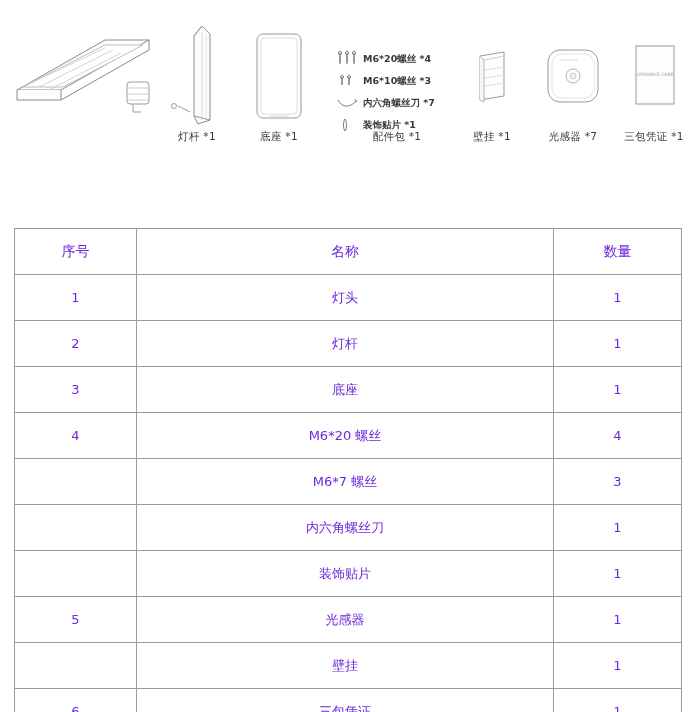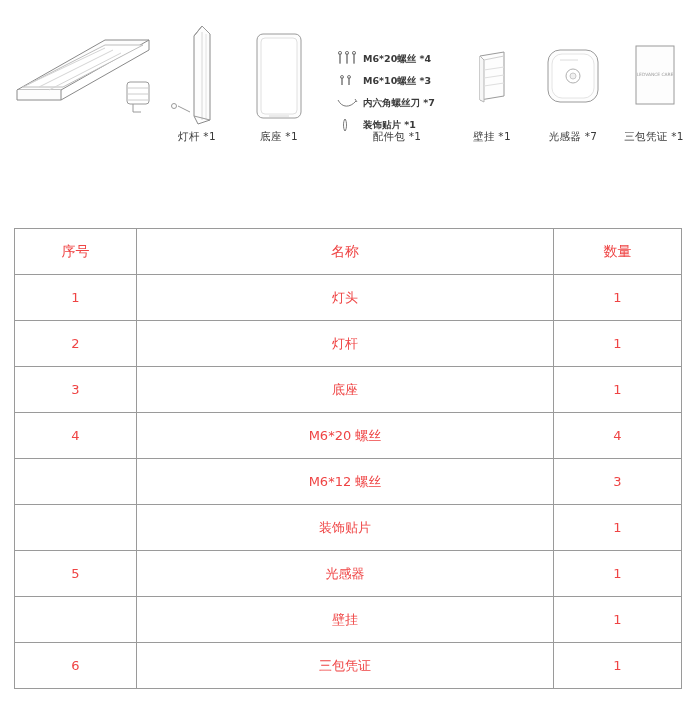--- a/index.html
+++ b/index.html
@@ -78,21 +78,21 @@
     width: 667px;
     table-layout: fixed;
   }
   table.bom td, table.bom th {
     border: 1px solid #9a9a9a;
     height: 43px;
     text-align: center;
     vertical-align: middle;
     font-size: 13px;
     font-weight: normal;
-    color: #ef4444;
+    color: #6d28d9;
   }
   table.bom th {
     font-size: 14px;
   }
   .col-no { width: 122px; }
   .col-name { width: 417px; }
   .col-qty { width: 128px; }
   td.empty-cell { border-top: none; border-bottom: none; }
   .nobt { border-top: none; }
   .nobb { border-bottom: none; }
@@ -263,22 +263,27 @@
         <td>底座</td>
         <td>1</td>
       </tr>
       <tr>
         <td class="nobb">4</td>
         <td>M6*20 螺丝</td>
         <td>4</td>
       </tr>
       <tr>
         <td class="empty-cell"></td>
-        <td>M6*12 螺丝</td>
+        <td>M6*7 螺丝</td>
         <td>3</td>
+      </tr>
+      <tr>
+        <td class="empty-cell"></td>
+        <td>内六角螺丝刀</td>
+        <td>1</td>
       </tr>
       <tr>
         <td class="nobt"></td>
         <td>装饰贴片</td>
         <td>1</td>
       </tr>
       <tr>
         <td class="nobb">5</td>
         <td>光感器</td>
         <td>1</td>

